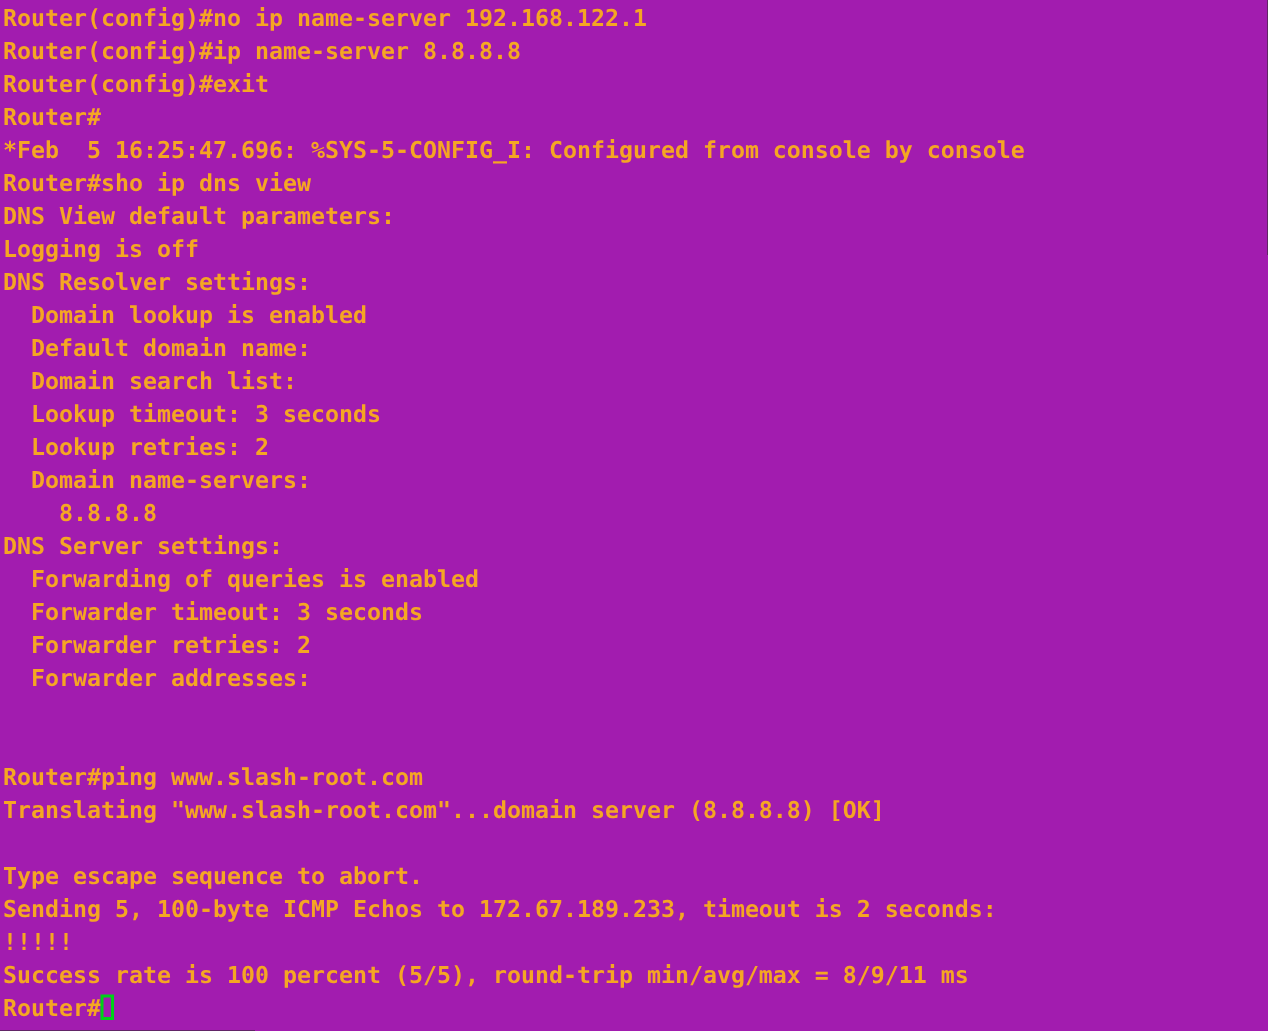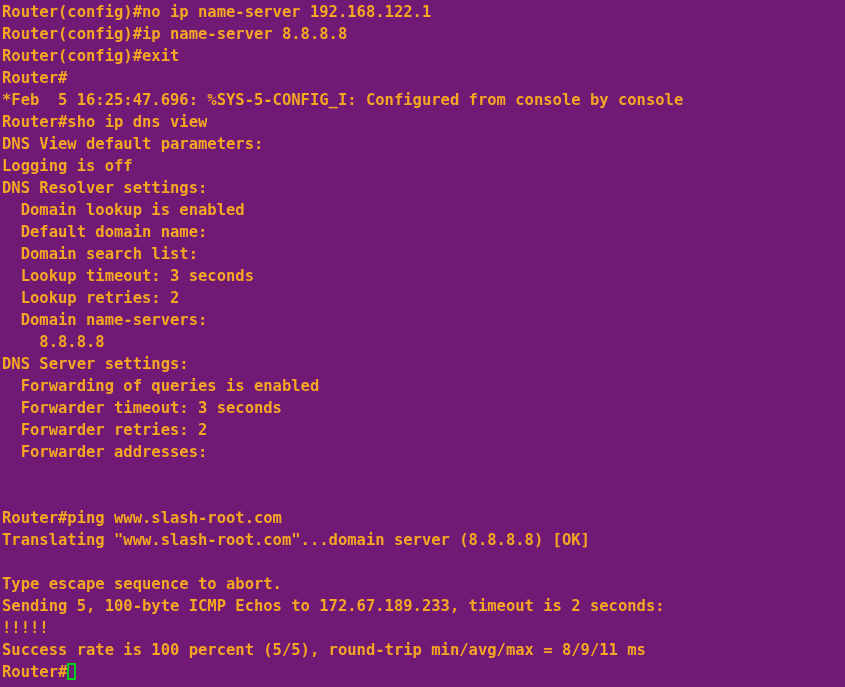--- a/index.html
+++ b/index.html
@@ -8,21 +8,21 @@
     background: #2e2e2e;
   }
   body {
     width: 845px;
     height: 687px;
     overflow: hidden;
   }
   #terminal {
     width: 845px;
     height: 687px;
-    background: #701a75;
+    background: #a21caf;
     box-sizing: border-box;
     padding: 1px 0 0 2px;
     font-family: "DejaVu Sans Mono", "Liberation Mono", monospace;
     font-size: 15.5px;
     font-weight: bold;
     line-height: 22px;
     color: #f5a623;
     letter-spacing: 0px;
     white-space: pre;
     overflow: hidden;

